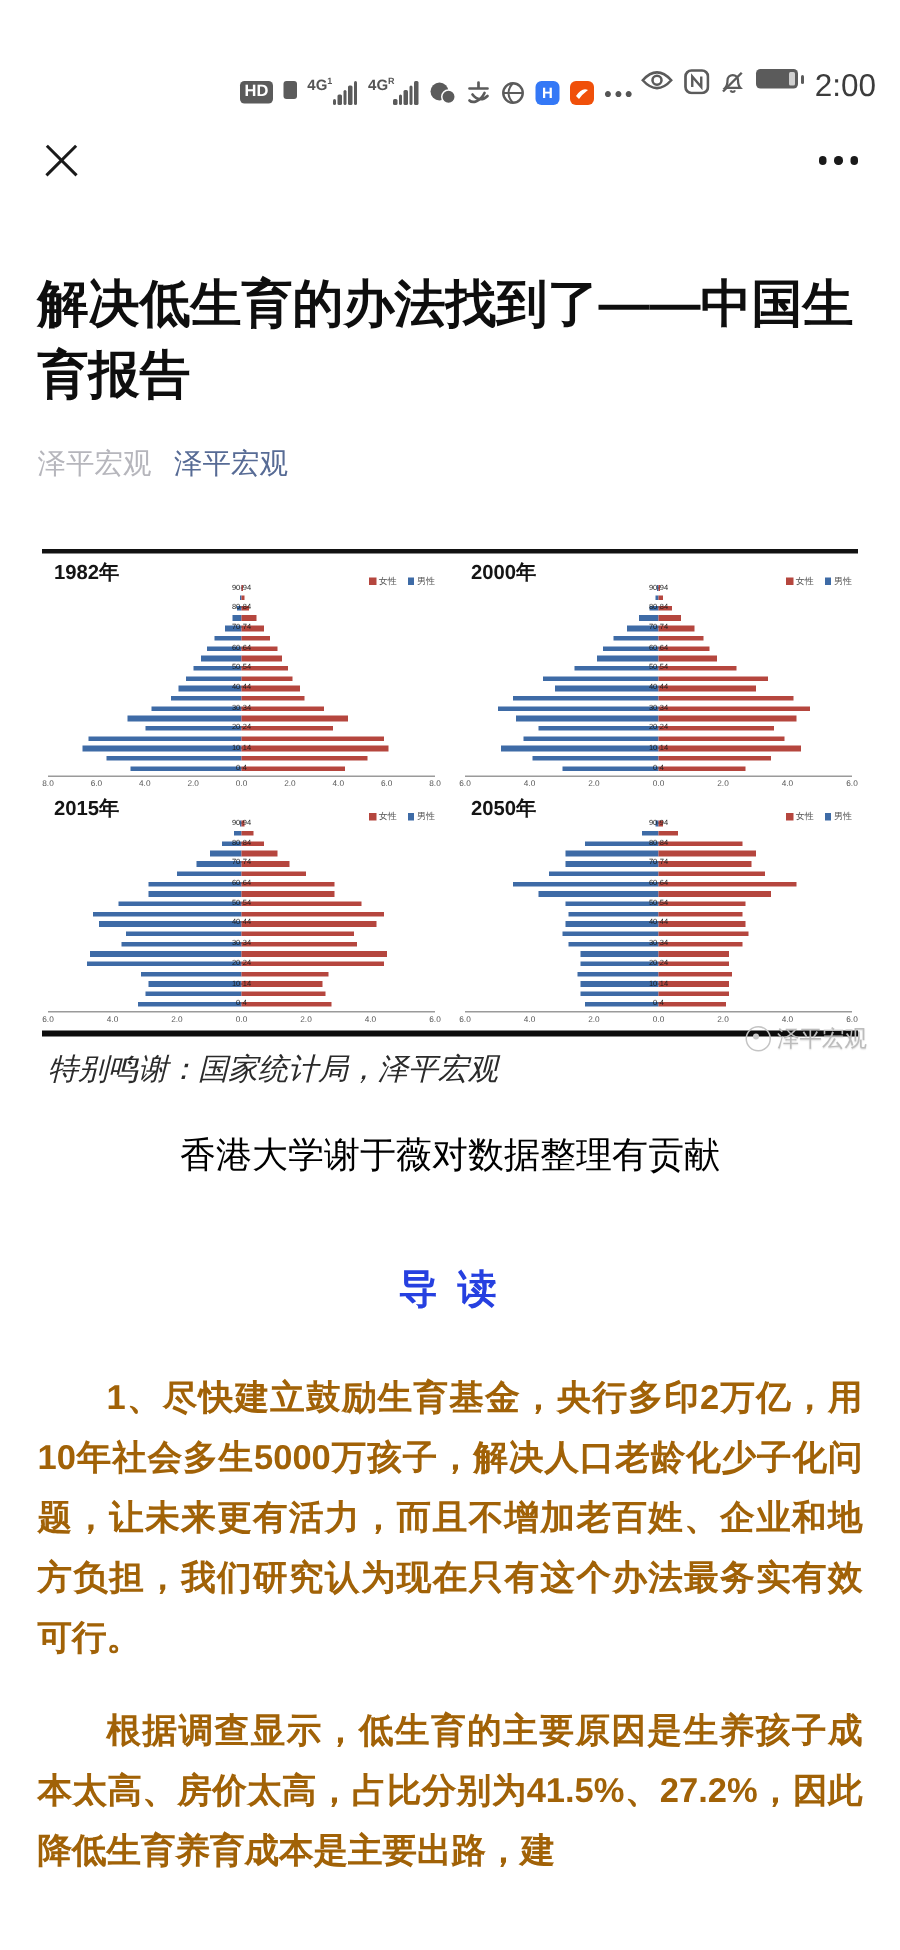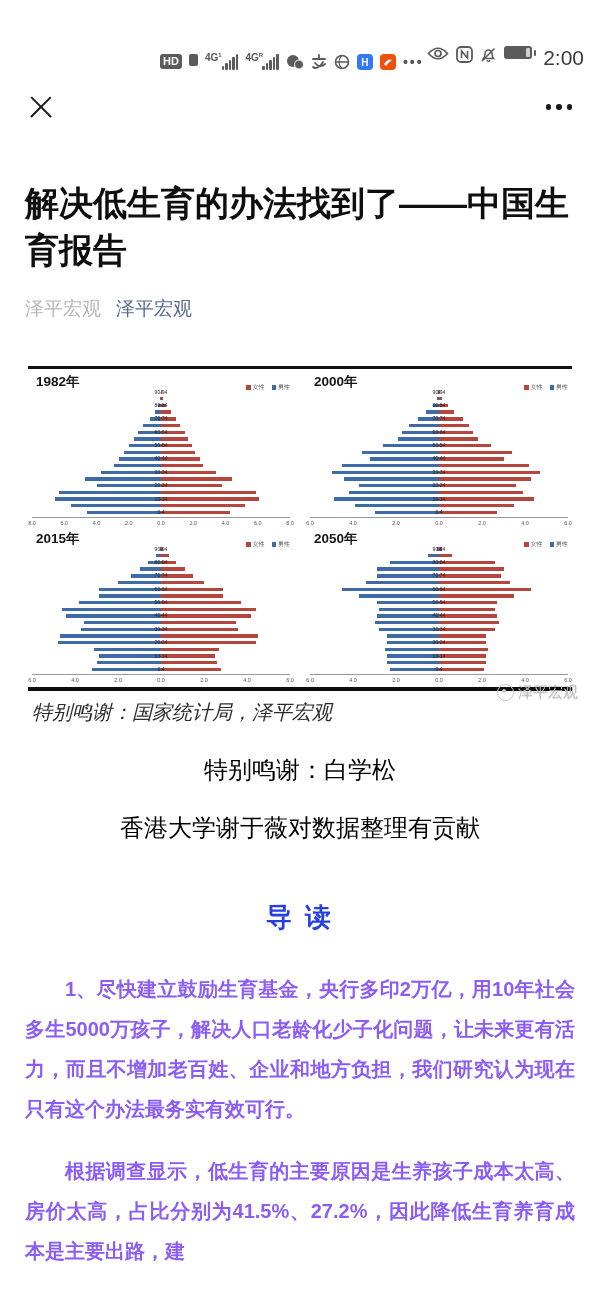--- a/index.html
+++ b/index.html
@@ -67,22 +67,22 @@
              text-shadow:0 1px 1px rgba(0,0,0,.15);}
   .wm-logo{width:15px;height:15px;border-radius:50%;border:1.5px solid #c4c4c4;position:relative;}
   .wm-logo:after{content:"";position:absolute;left:4px;top:4px;width:4px;height:4px;border-radius:50%;background:#c9c9c9;}
 
   
   .credit{text-align:center;font-size:24px;color:#000;margin-top:26px;}
   .credit.first{margin-top:16px;}
 
   
   .section-heading{text-align:center;font-size:26px;font-weight:700;letter-spacing:3px;margin-top:56px;}
-  .para{margin:34px 25px 0;font-size:20px;font-weight:700;line-height:40px;
-        text-align:justify;text-indent:2em;color:#8b5cf6;}
+  .para{margin:34px 25px 0;font-size:23px;font-weight:700;line-height:40px;
+        text-align:justify;text-indent:2em;color:#a16207;}
   .para+.para{margin-top:22px;}
 
   svg{display:block;}
 </style>
 </head>
 <body>
 
 <div class="screen">
 
   <div class="status-bar">
@@ -622,21 +622,20 @@
     <hr class="rule2">
     <div class="src-row">
       <span class="fig-src">特别鸣谢：国家统计局，泽平宏观</span>
       <span class="watermark">
         <span class="wm-logo"></span>
         <span>泽平宏观</span>
       </span>
     </div>
   </figure>
 
-  <div class="credit">特别鸣谢：白学松</div>
   <div class="credit">香港大学谢于薇对数据整理有贡献</div>
 
   <div class="section-heading" id="sectionHeading" style="color: rgb(38, 64, 224);">导 读</div>
 
   <p class="para">1、尽快建立鼓励生育基金，央行多印2万亿，用10年社会多生5000万孩子，解决人口老龄化少子化问题，让未来更有活力，而且不增加老百姓、企业和地方负担，我们研究认为现在只有这个办法最务实有效可行。</p>
   <p class="para">根据调查显示，低生育的主要原因是生养孩子成本太高、房价太高，占比分别为41.5%、27.2%，因此降低生育养育成本是主要出路，建</p>
 
 </div>
 
 </body></html>

